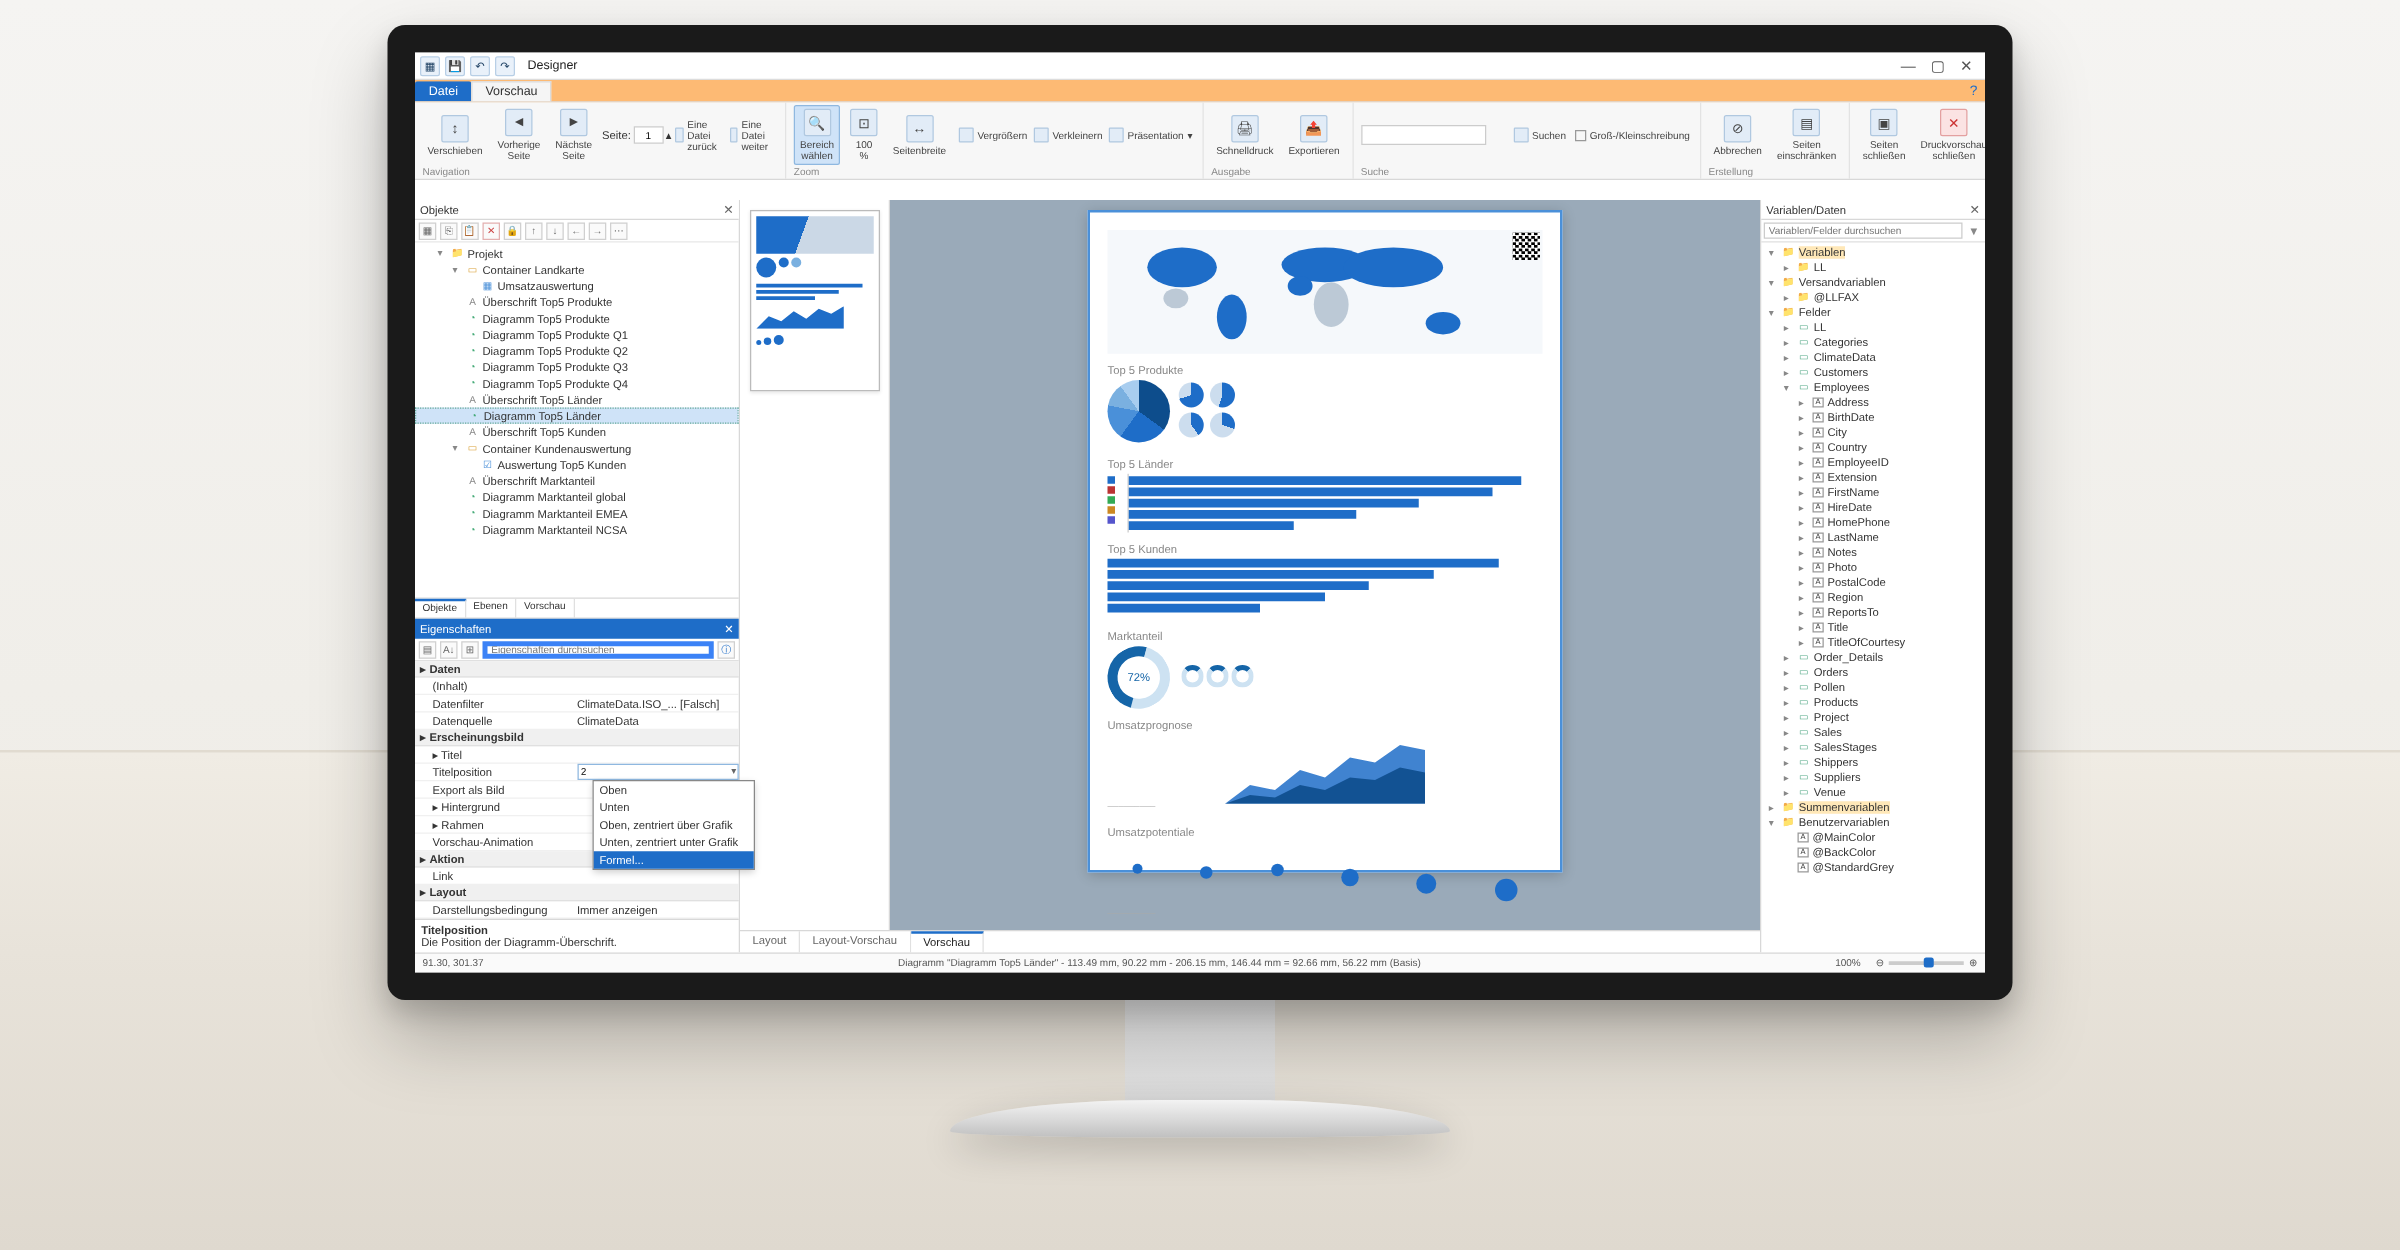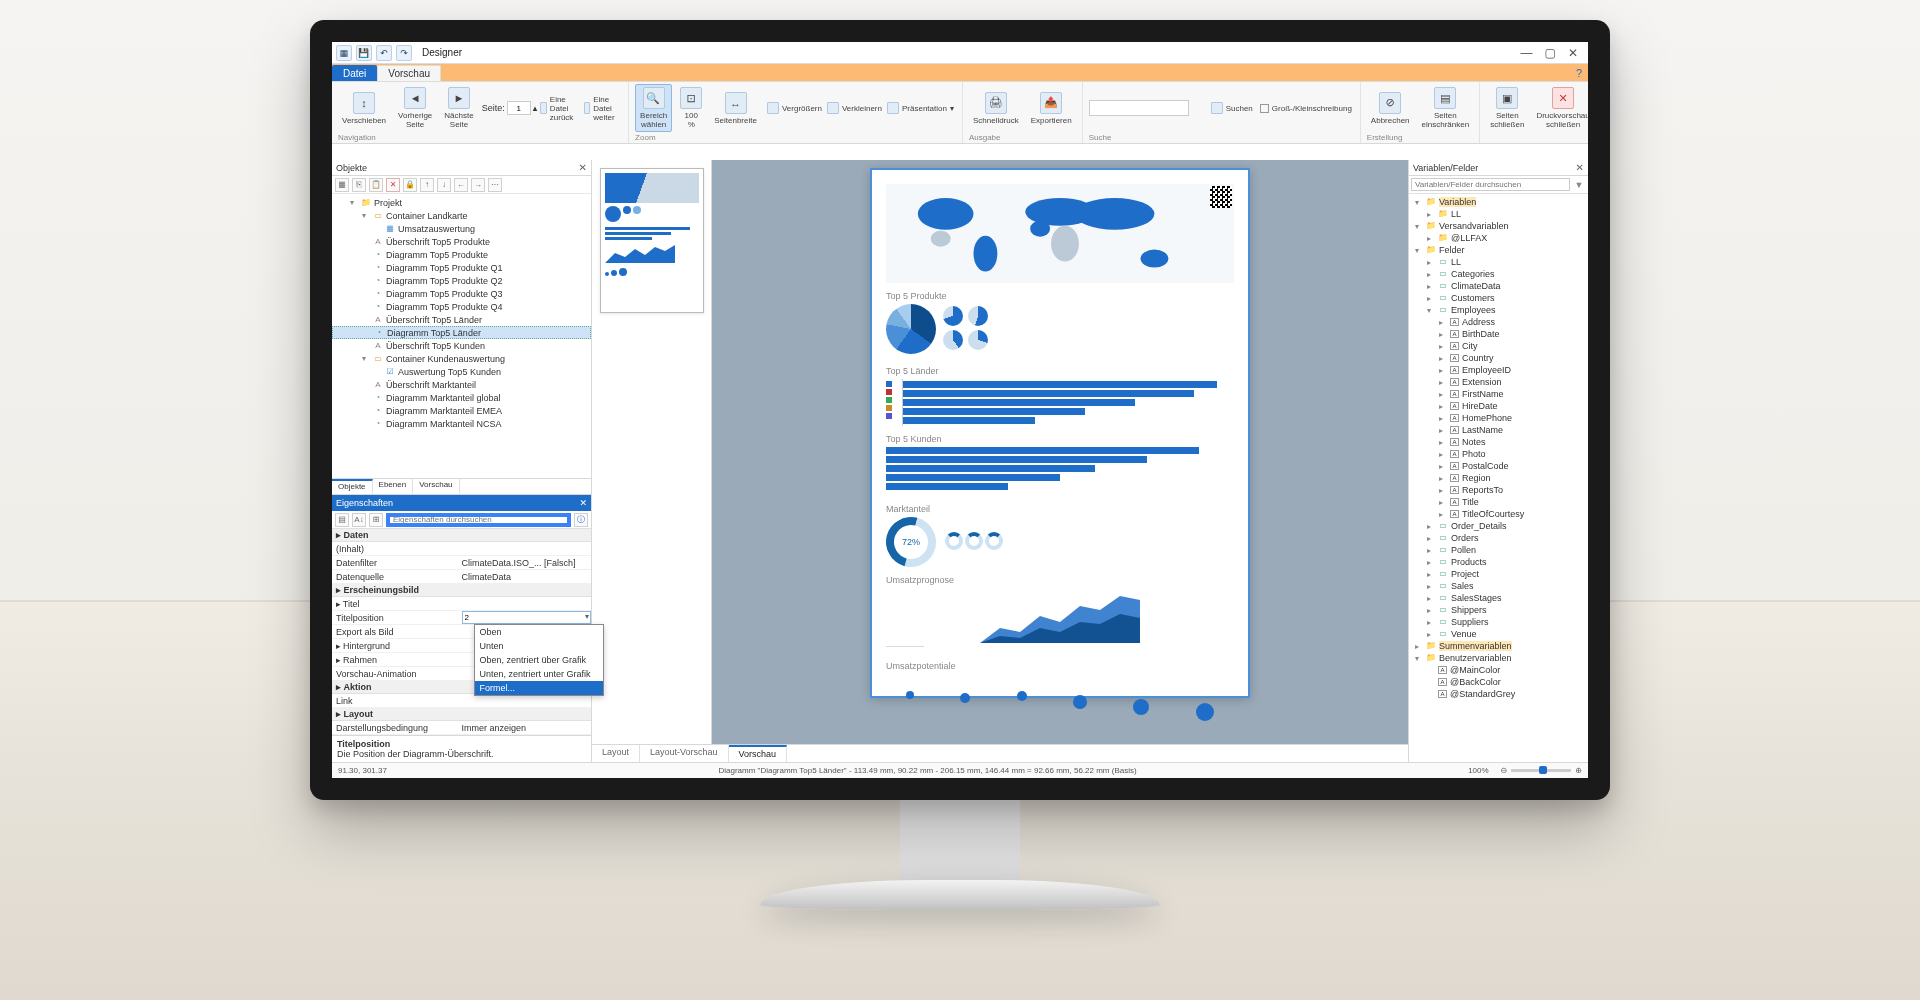--- a/index.html
+++ b/index.html
@@ -93,21 +93,21 @@
 
 
 .props-panel { border-top: 1px solid #d8d8d8; display: flex; flex-direction: column; }
 .props-header { background: #1e6dc8; color: #fff; height: 16px; display: flex; align-items: center; padding: 0 4px; font-size: 9px; }
 .props-header .x { margin-left: auto; cursor: pointer; }
 .props-search { height: 18px; display: flex; align-items: center; border-bottom: 1px solid #e0e0e0; padding: 0 3px; gap: 3px; }
 .props-search input { flex: 1; border: 4px solid #3b82f6; height: 14px; font-size: 8px; padding: 0 3px; }
 .props-grid { font-size: 9px; }
 .prop-cat { background: #f0f0f0; padding: 1px 4px; font-weight: bold; display: flex; align-items: center; gap: 3px; border-bottom: 1px solid #e0e0e0; }
 .prop-row { display: flex; border-bottom: 1px solid #f0f0f0; height: 14px; align-items: center; }
-.prop-name { width: 50%; padding-left: 4px; color: #333; }
+.prop-name { width: 50%; padding-left: 14px; color: #333; }
 .prop-val { width: 50%; color: #333; position: relative; }
 .prop-val input { width: 100%; border: 1px solid #8fb8e0; height: 13px; font-size: 8px; padding: 0 2px; }
 .dropdown { position: absolute; left: 12px; top: 13px; width: 130px; background: #fff; border: 1px solid #888; z-index: 10; box-shadow: 0 2px 6px rgba(0,0,0,0.2); }
 .dd-item { padding: 2px 5px; font-size: 9px; cursor: pointer; }
 .dd-item.hover { background: #1e6dc8; color: #fff; }
 .prop-desc { padding: 3px 5px; border-top: 1px solid #d8d8d8; }
 .prop-desc-title { font-weight: bold; }
 
 
 .center { flex: 1; display: flex; flex-direction: column; min-height: 0; background: #f3f3f3; }
@@ -637,21 +637,21 @@
       </div>
       <div class="center-tabs">
         <div class="center-tab">Layout</div>
         <div class="center-tab">Layout-Vorschau</div>
         <div class="center-tab active">Vorschau</div>
       </div>
     </div>
 
     <div class="rightcol">
       <div class="panel-header">
-        <span>Variablen/Felder</span>
+        <span>Variablen/Daten</span>
             <span class="x">✕</span>
       </div>
       <div class="rsearch">
         <input placeholder="Variablen/Felder durchsuchen" style="">
         <div class="filter-ico">▼</div>
       </div>
       <div class="rtree">
         <div class="tree-item">
               <span class="caret">▾</span>
               <span class="ticon var">📁</span>

